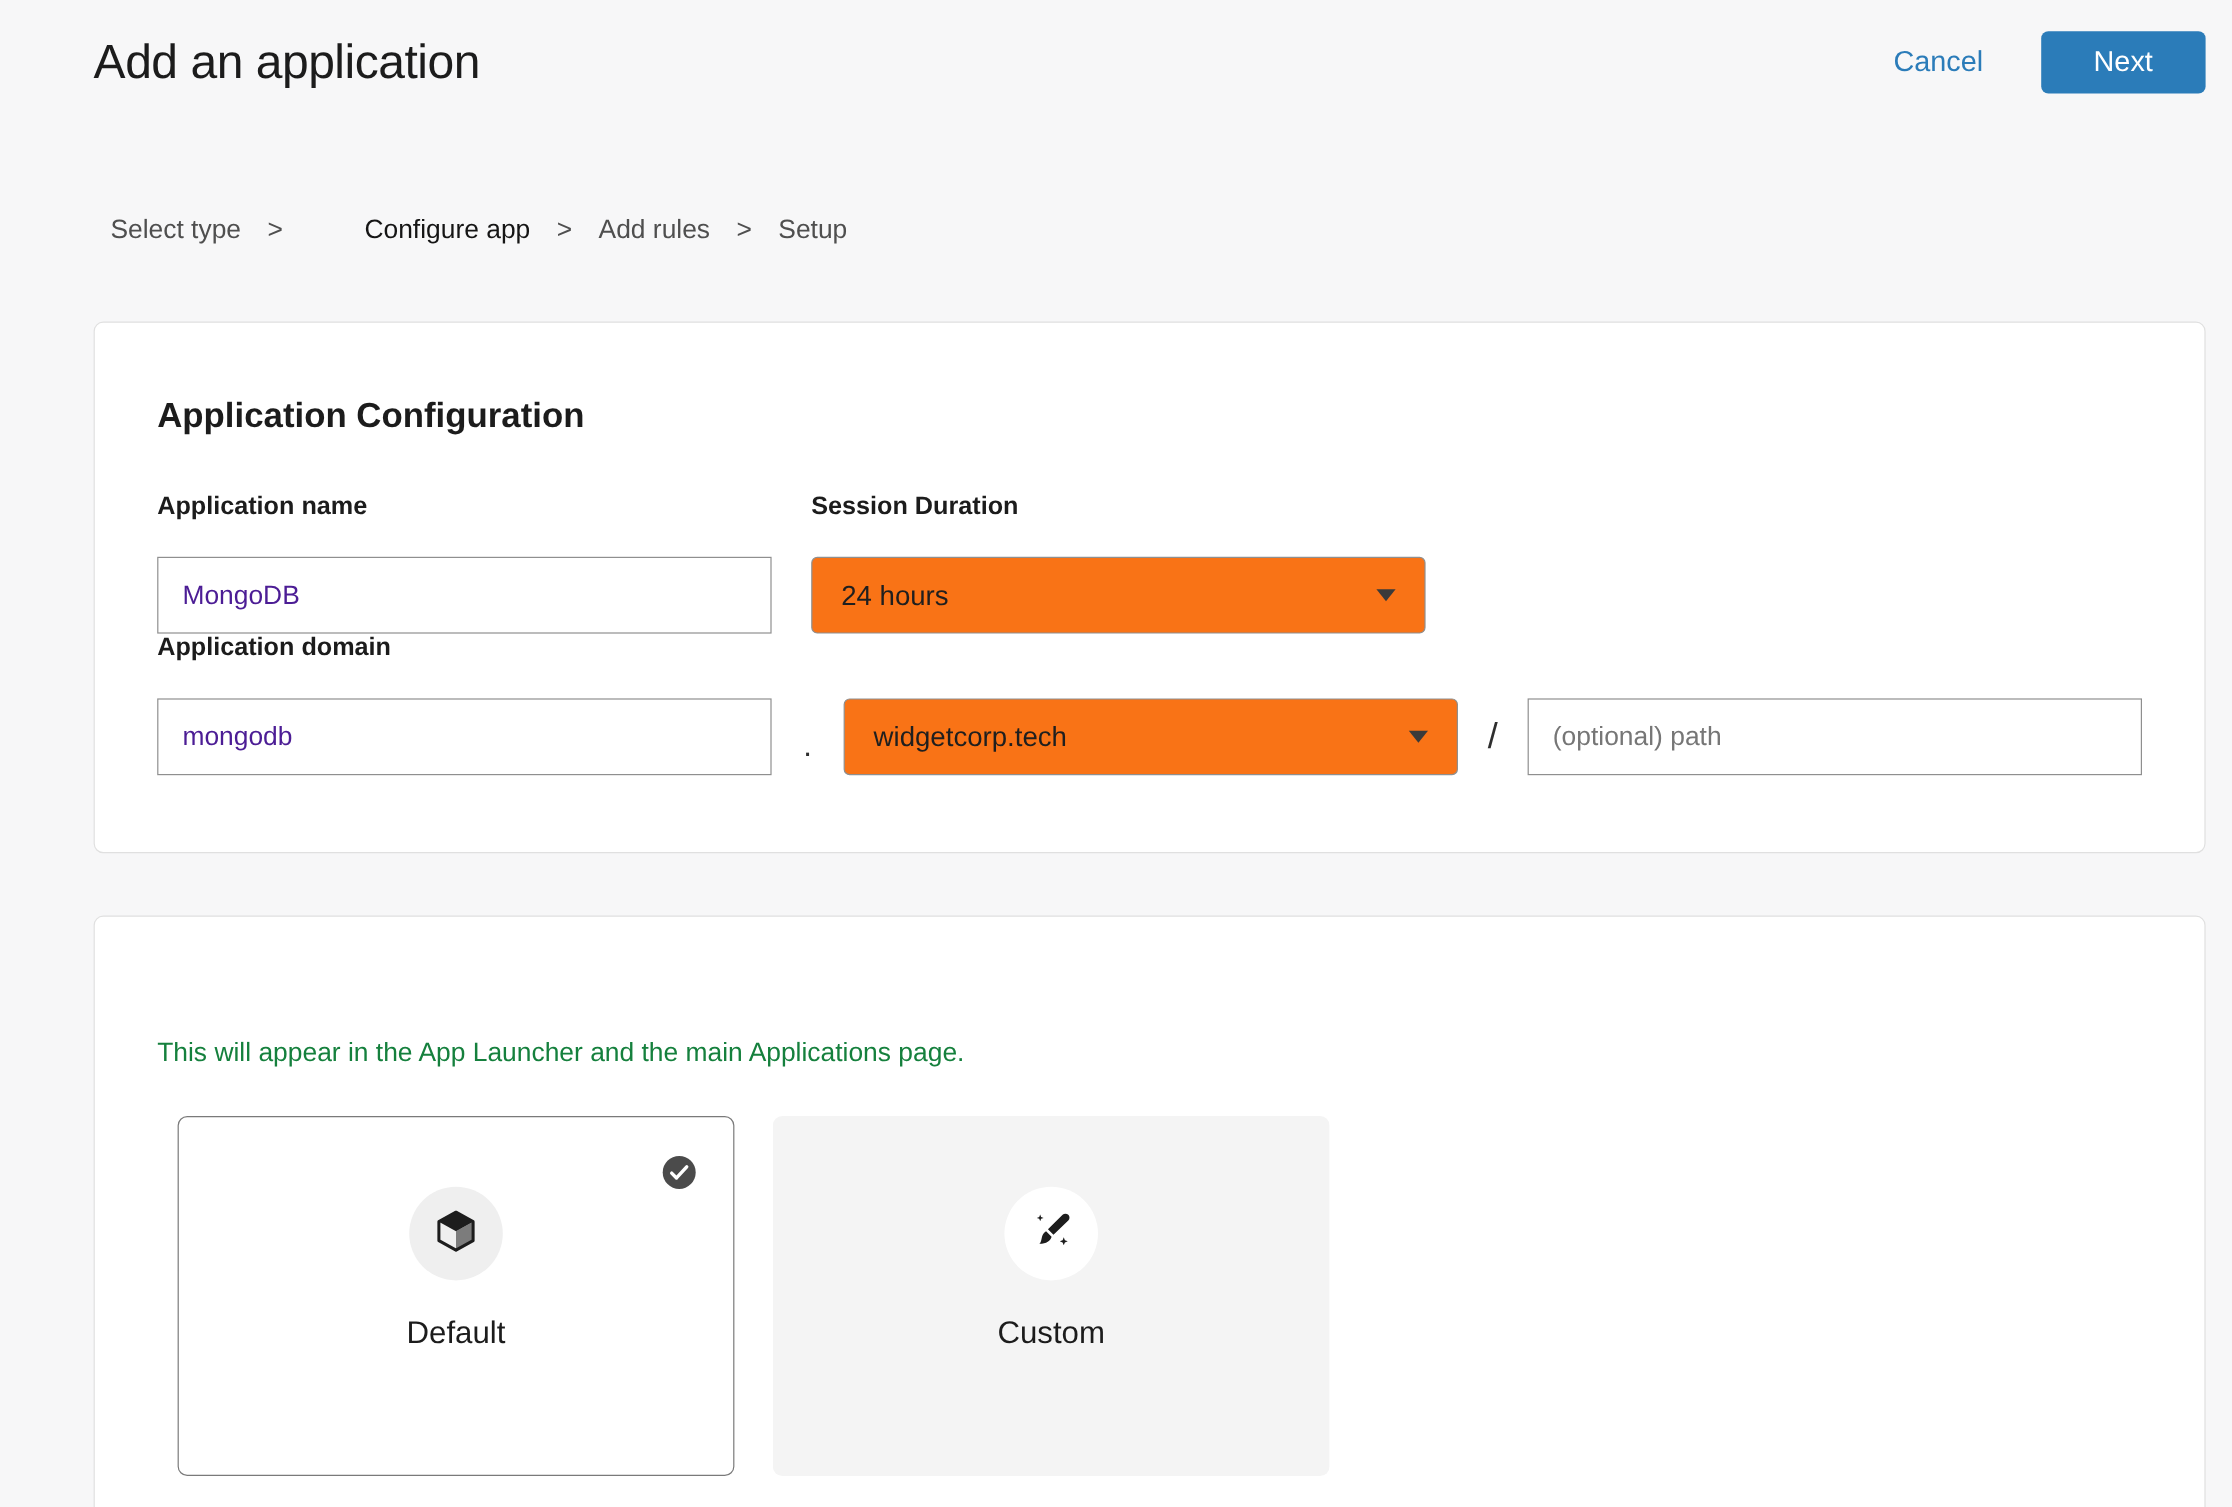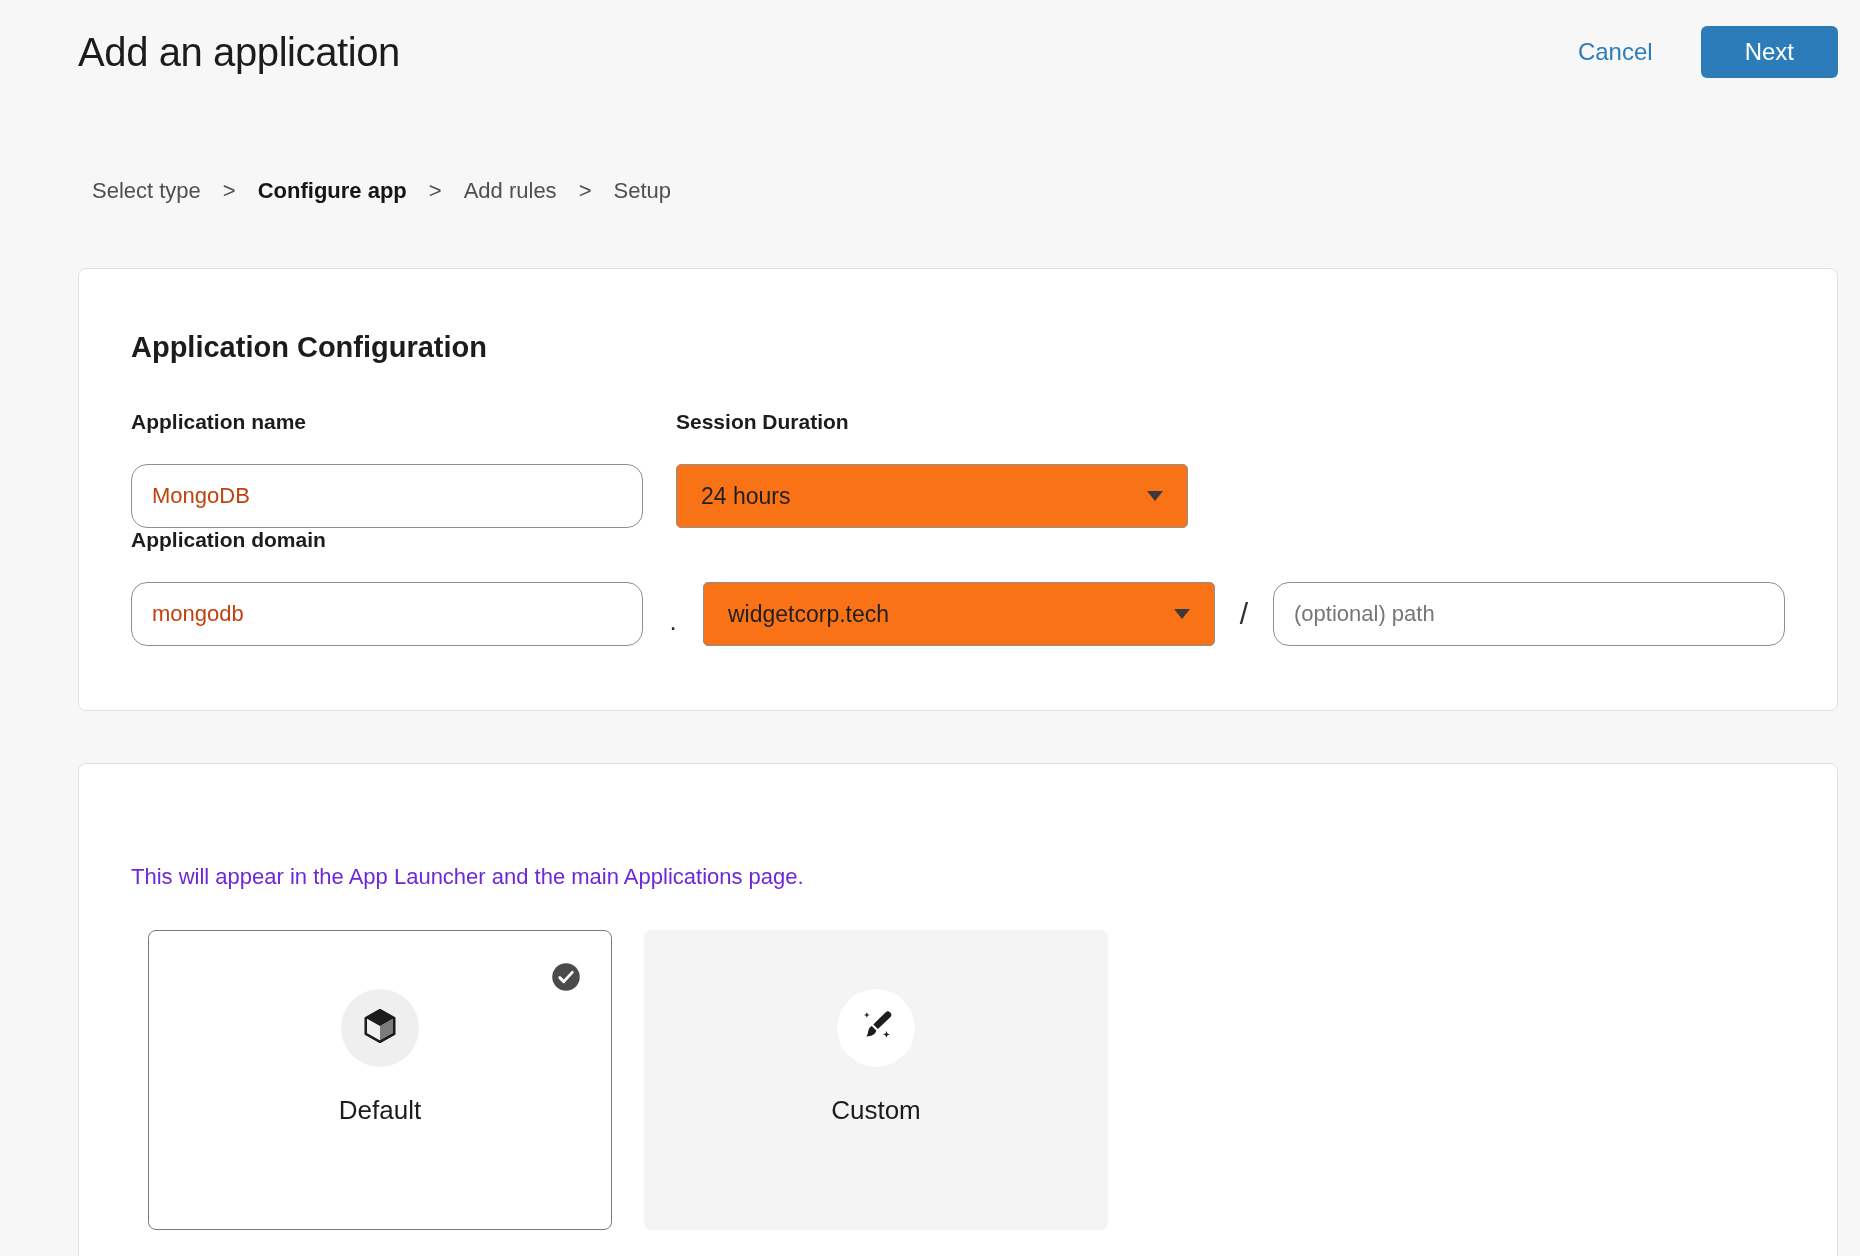--- a/index.html
+++ b/index.html
@@ -17,54 +17,54 @@
   
   .header { display: flex; justify-content: space-between; align-items: center; padding-top: 26px; }
   .page-title { font-size: 40px; font-weight: 400; letter-spacing: -0.4px; color: #1c1c1c; margin: 0; line-height: 48px; text-align: center; }
   .header-actions { display: flex; align-items: center; gap: 48px; }
   .cancel-link { color: #2b7cb9; font-size: 24px; cursor: pointer; background: none; border: none; font-family: inherit; padding: 0; text-align: right; }
   .next-button { background: #2b7cb9; color: #fff; font-size: 24px; border: none; border-radius: 6px; padding: 12px 44px; cursor: pointer; font-family: inherit; }
 
   
   .steps { display: flex; align-items: center; gap: 22px; margin: 100px 0 0 14px; font-size: 22px; color: #4f4f4f; }
   .step { cursor: pointer; }
-  .step.active { font-weight: 700; color: #151515; }
+  .step.active { font-weight: 400; color: #151515; margin-left: 46px; }
   .step-sep { color: #4f4f4f; }
 
   
   .card { background: #fff; border: 1px solid #e0e0e0; border-radius: 8px; }
   .card-config { margin-top: 64px; padding: 62px 52px 64px; }
   .card-logo { margin-top: 52px; padding: 62px 52px 70px; height: 600px; }
   .card-heading { font-size: 29px; font-weight: 700; margin: 0; color: #1c1c1c; }
 
   
   .form-row { display: flex; gap: 33px; margin-top: 46px; }
   .field { width: 512px; }
   .field-label { display: block; font-size: 21px; font-weight: 700; color: #1c1c1c; margin-bottom: 30px; line-height: 24px; }
   .text-input {
-    width: 100%; height: 64px; border: 1px solid #8f8f8f; border-radius: 16px;
-    font-size: 22px; padding: 0 20px; font-family: inherit; color: #c2410c; background: #fff;
+    width: 100%; height: 64px; border: 1px solid #8f8f8f; border-radius: 0;
+    font-size: 22px; padding: 0 20px; font-family: inherit; color: #4c1d95; background: #fff;
   }
   .text-input::placeholder { color: #767676; }
   .select {
     width: 512px; height: 64px; border: 1px solid #8f8f8f; border-radius: 5px; background: #f97316;
     display: flex; align-items: center; justify-content: space-between; padding: 0 24px;
     font-size: 23px; cursor: pointer; color: #1f1f1f;
   }
   .caret-down { width: 0; height: 0; border-left: 8px solid transparent; border-right: 8px solid transparent; border-top: 10px solid #3a3a3a; }
 
   .domain-section { }
   .domain-controls { display: flex; align-items: center; }
   .domain-sub-input { width: 512px; }
   .sep-dot { width: 60px; text-align: center; font-size: 26px; color: #2e2e2e; padding-top: 14px; }
   .sep-slash { width: 58px; text-align: center; font-size: 30px; color: #2e2e2e; }
   .path-input { flex: 1; }
 
   
-  .logo-description { font-size: 22px; color: #6d28d9; margin-top: 38px; line-height: 26px; }
+  .logo-description { font-size: 22px; color: #15803d; margin-top: 38px; line-height: 26px; }
   .logo-tiles { display: flex; gap: 32px; margin: 40px 0 0 17px; }
   .logo-tile {
     width: 464px; height: 300px; border-radius: 8px; position: relative;
     display: flex; flex-direction: column; align-items: center; padding-top: 58px; cursor: pointer;
   }
   .logo-tile.selected { background: #fff; border: 1px solid #7a7a7a; }
   .logo-tile.plain { background: #f4f4f4; border: 1px solid transparent; }
   .icon-circle { width: 78px; height: 78px; border-radius: 50%; display: flex; align-items: center; justify-content: center; }
   .logo-tile.selected .icon-circle { background: #efefef; }
   .logo-tile.plain .icon-circle { background: #ffffff; }

